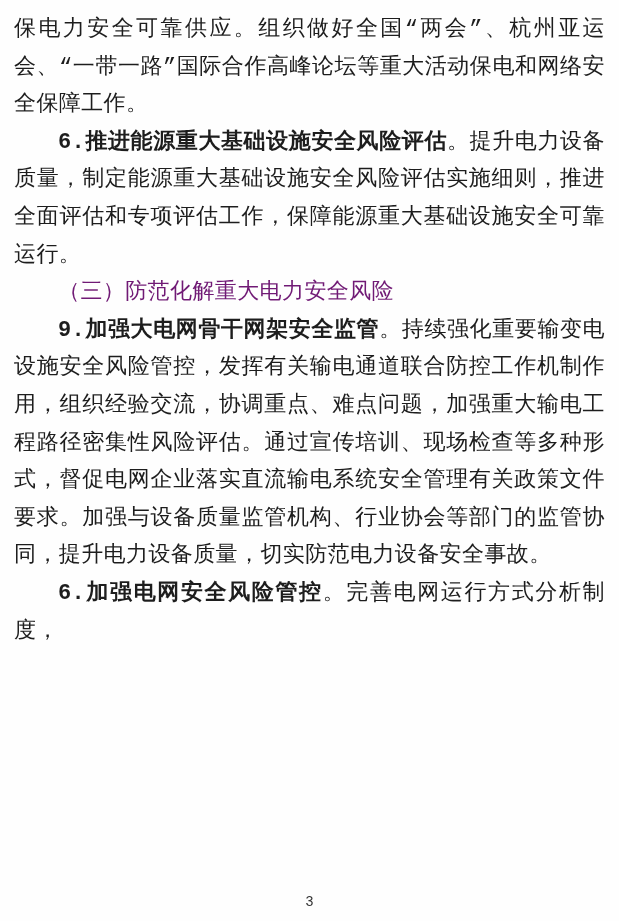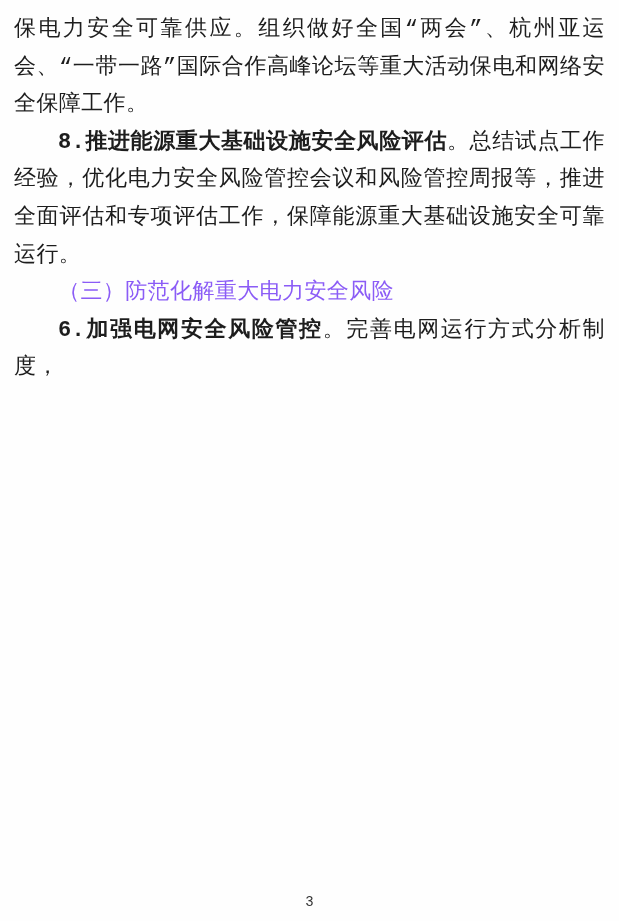--- a/index.html
+++ b/index.html
@@ -36,37 +36,38 @@
   .para-lead {
     font-weight: bold;
   }
   .para-lead:empty {
     display: none;
   }
   p.section-heading {
     
     font-weight: normal;
     font-style: oblique 4deg;
-    color: #8b5cf6;
+    color: #701a75;
   }
   .page-number {
     position: absolute;
     bottom: 11px;
     left: 0;
     right: 0;
     text-align: center;
     font-size: 14px;
     color: #333;
     letter-spacing: 0;
   }
 </style>
 </head>
 <body>
 
 <div class="page">
   <div class="doc-body">
       <p><span>保电力安全可靠供应。组织做好全国“两会”、杭州亚运会、“一带一路”国际合作高峰论坛等重大活动保电和网络安全保障工作。</span></p>
-      <p class="indent"><b class="para-lead">8.推进能源重大基础设施安全风险评估</b><span>。总结试点工作经验，优化电力安全风险管控会议和风险管控周报等，推进全面评估和专项评估工作，保障能源重大基础设施安全可靠运行。</span></p>
+      <p class="indent"><b class="para-lead">6.推进能源重大基础设施安全风险评估</b><span>。提升电力设备质量，制定能源重大基础设施安全风险评估实施细则，推进全面评估和专项评估工作，保障能源重大基础设施安全可靠运行。</span></p>
       <p class="section-heading indent"><span>（三）防范化解重大电力安全风险</span></p>
+      <p class="indent"><b class="para-lead">9.加强大电网骨干网架安全监管</b><span>。持续强化重要输变电设施安全风险管控，发挥有关输电通道联合防控工作机制作用，组织经验交流，协调重点、难点问题，加强重大输电工程路径密集性风险评估。通过宣传培训、现场检查等多种形式，督促电网企业落实直流输电系统安全管理有关政策文件要求。加强与设备质量监管机构、行业协会等部门的监管协同，提升电力设备质量，切实防范电力设备安全事故。</span></p>
       <p class="indent"><b class="para-lead">6.加强电网安全风险管控</b><span>。完善电网运行方式分析制度，</span></p>
     </div>
   <div class="page-number">3</div>
 </div>
 
 </body></html>

